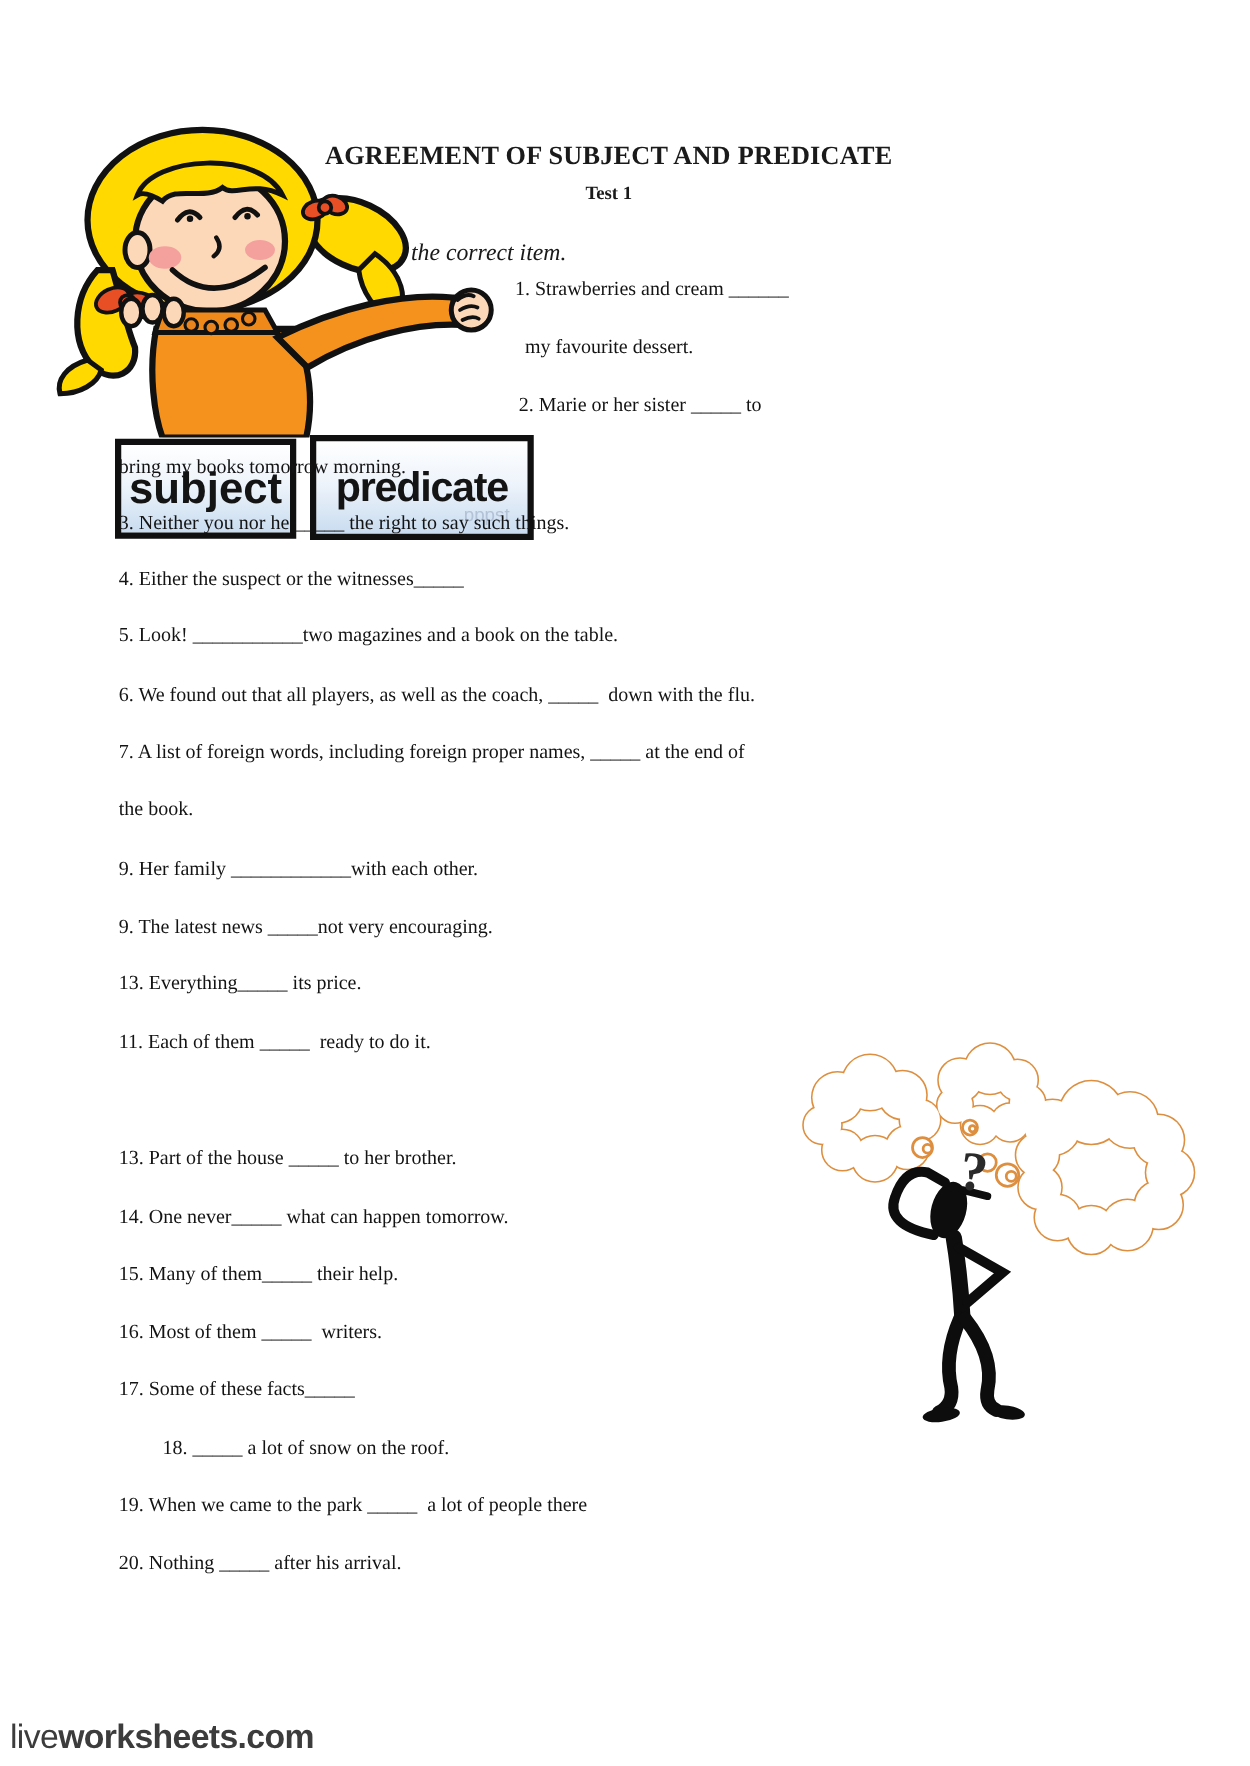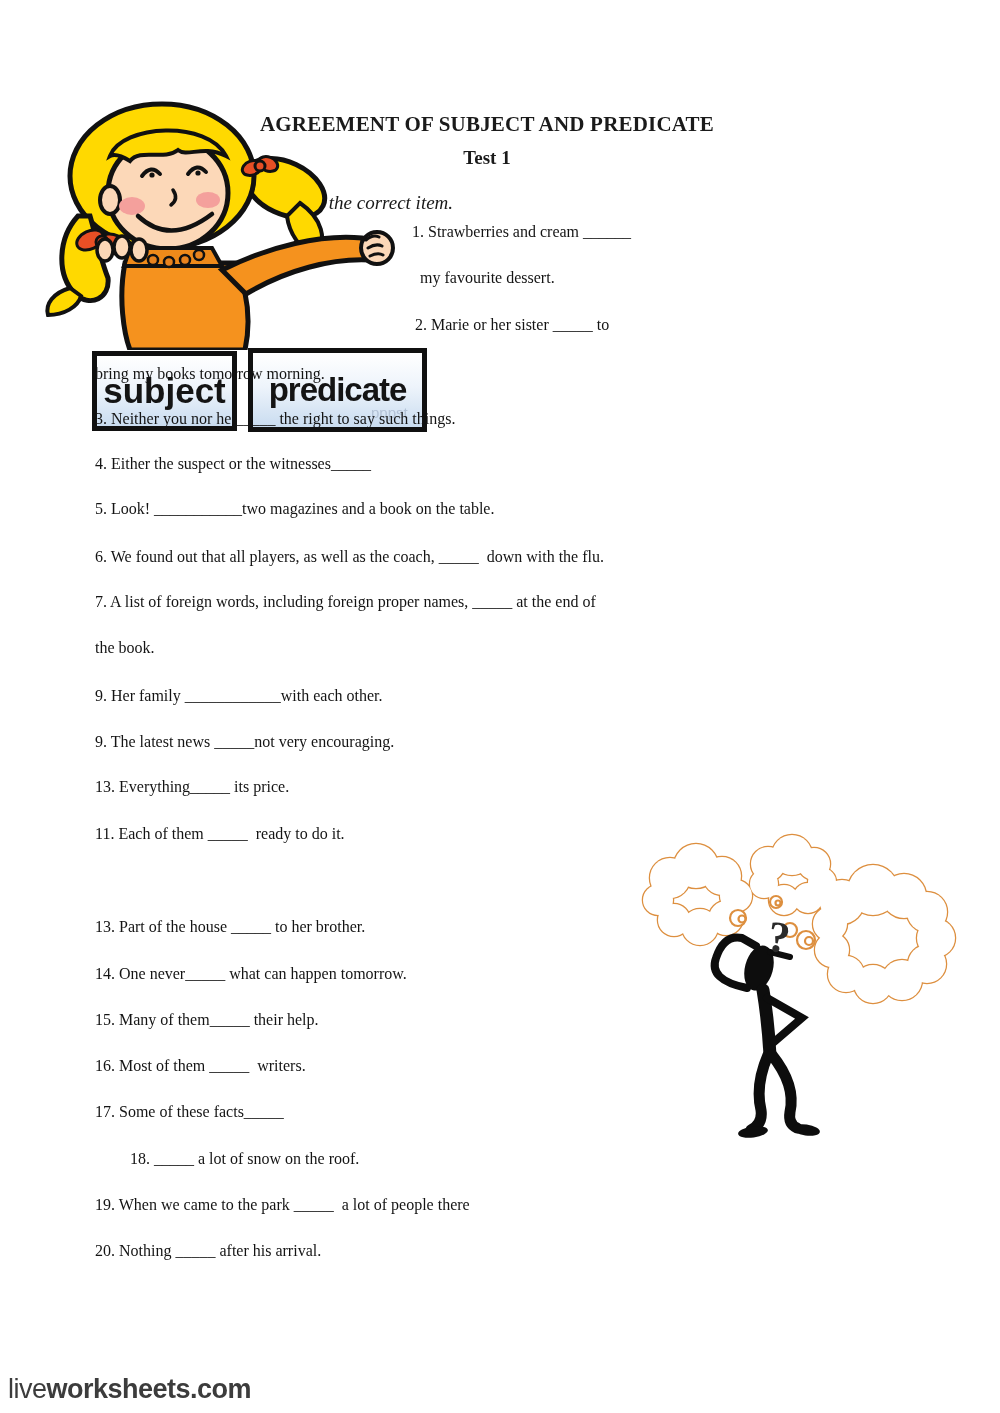--- a/index.html
+++ b/index.html
@@ -2,21 +2,21 @@
 <html><head>
 <meta charset="utf-8">
 <style>
   html,body{margin:0;padding:0;background:#fff;}
   .page{position:relative;width:1000px;height:1413px;background:#ffffff;overflow:hidden;
         font-family:"Liberation Serif",serif;color:#1a1a1a;}
 
   
   .title-wrap{position:absolute;left:0;top:112px;width:942px;text-align:center;margin-left:16px;}
   .title{font-weight:bold;font-size:21px;letter-spacing:.2px;}
-  .subtitle{font-weight:bold;font-size:19px;margin-top:10px;}
+  .subtitle{font-weight:bold;font-size:15px;margin-top:10px;}
   .instruction{position:absolute;left:267px;top:192px;font-style:italic;font-size:19px;}
 
   
   .line{position:absolute;font-size:16px;line-height:27px;white-space:pre;color:#141414;}
 
   
   .girl-box{position:absolute;left:30px;top:98px;width:380px;height:252px;}
   .girl-box svg{position:absolute;left:0;top:0;}
   .sign{position:absolute;border:5px solid #101010;
         background:linear-gradient(180deg,#ffffff 0%,#eef4fb 45%,#c9dcf0 100%);

